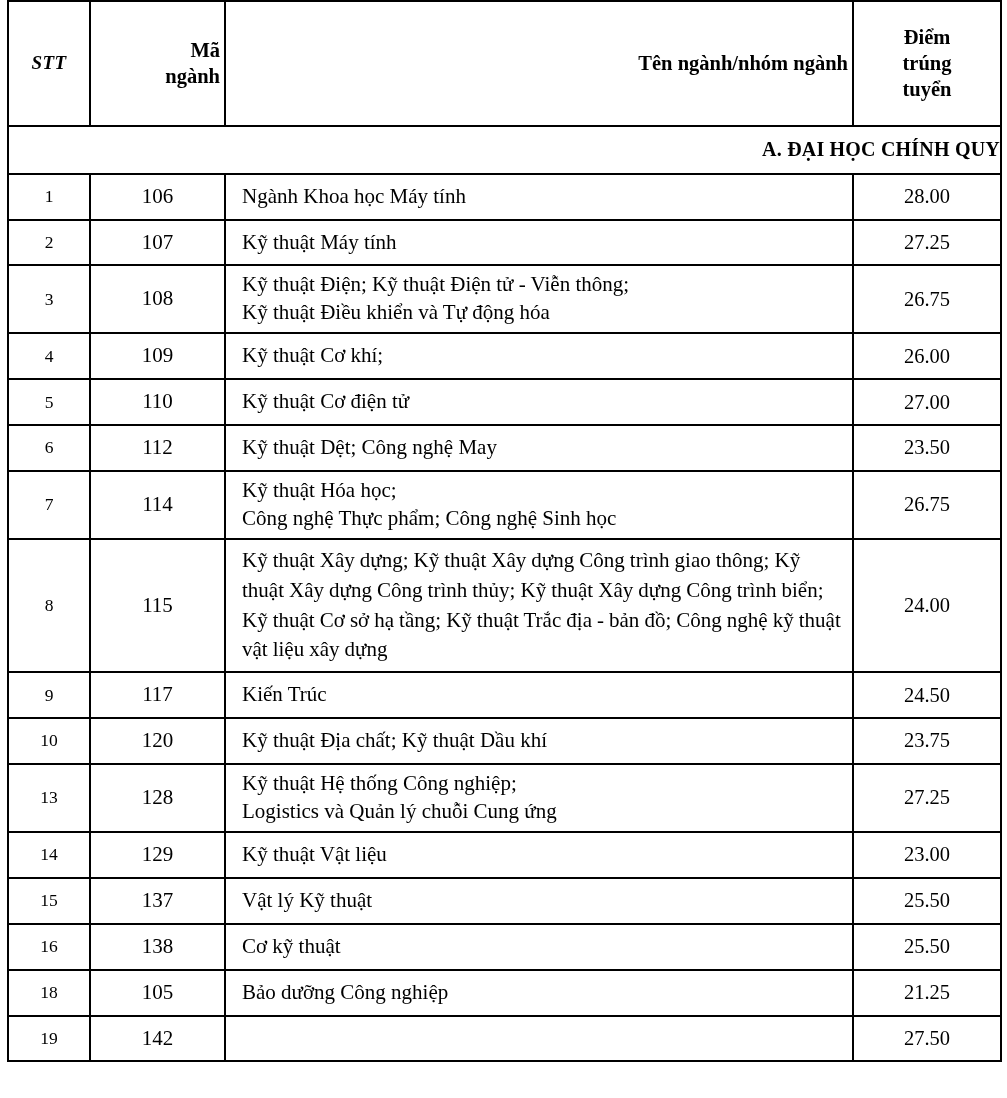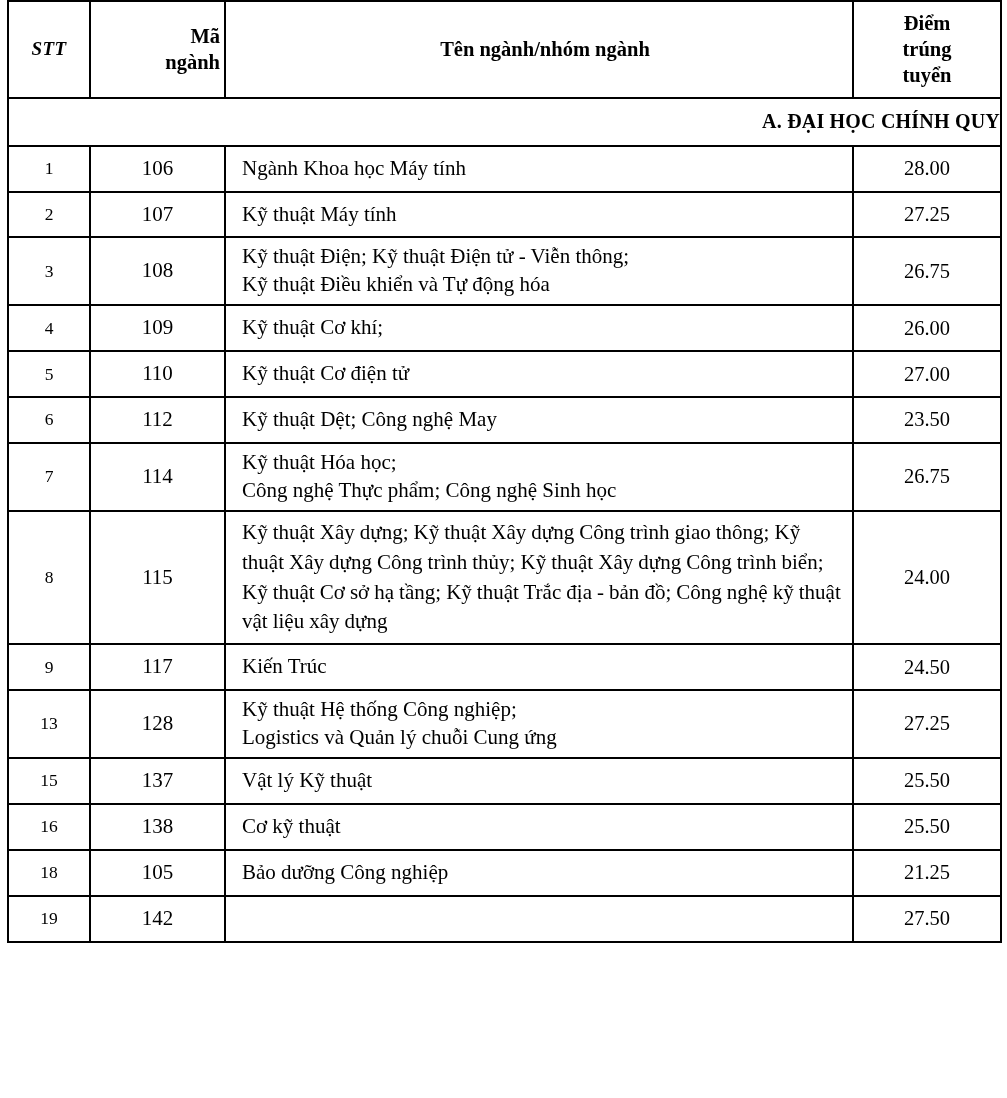--- a/index.html
+++ b/index.html
@@ -53,26 +53,26 @@
   th.h-stt {
     text-align: center;
     font-size: 19px;
     letter-spacing: 0.4px;
     font-style: italic;
   }
   th.h-ma {
     text-align: right;
   }
   th.h-ten {
-    text-align: center;
+    text-align: right;
     padding-left: 16px;
   }
   th.h-diem {
     text-align: center;
-    padding: 8px 8px;
+    padding: 22px 8px;
   }
   .hdr-stack { display: block; }
 
   
   td.section-cell {
     text-align: right;
     padding: 9px 0 9px 16px;
     height: 46px;
   }
   .section-label {
@@ -227,28 +227,44 @@
           <td class="cell-diem">24.00</td>
         </tr>
         <tr class="r-single">
           <td class="cell-stt">9</td>
           <td class="cell-ma">117</td>
           <td class="cell-ten">
             <span class="ten-line">Kiến Trúc</span>
           </td>
           <td class="cell-diem">24.50</td>
         </tr>
+        <tr class="r-single">
+          <td class="cell-stt">10</td>
+          <td class="cell-ma">120</td>
+          <td class="cell-ten">
+            <span class="ten-line">Kỹ thuật Địa chất; Kỹ thuật Dầu khí</span>
+          </td>
+          <td class="cell-diem">23.75</td>
+        </tr>
         <tr class="r-double">
           <td class="cell-stt">13</td>
           <td class="cell-ma">128</td>
           <td class="cell-ten">
             <span class="ten-line">Kỹ thuật Hệ thống Công nghiệp;</span>
             <span class="ten-line">Logistics và Quản lý chuỗi Cung ứng</span>
           </td>
           <td class="cell-diem">27.25</td>
+        </tr>
+        <tr class="r-single">
+          <td class="cell-stt">14</td>
+          <td class="cell-ma">129</td>
+          <td class="cell-ten">
+            <span class="ten-line">Kỹ thuật Vật liệu</span>
+          </td>
+          <td class="cell-diem">23.00</td>
         </tr>
         <tr class="r-single">
           <td class="cell-stt">15</td>
           <td class="cell-ma">137</td>
           <td class="cell-ten">
             <span class="ten-line">Vật lý Kỹ thuật</span>
           </td>
           <td class="cell-diem">25.50</td>
         </tr>
         <tr class="r-single">

